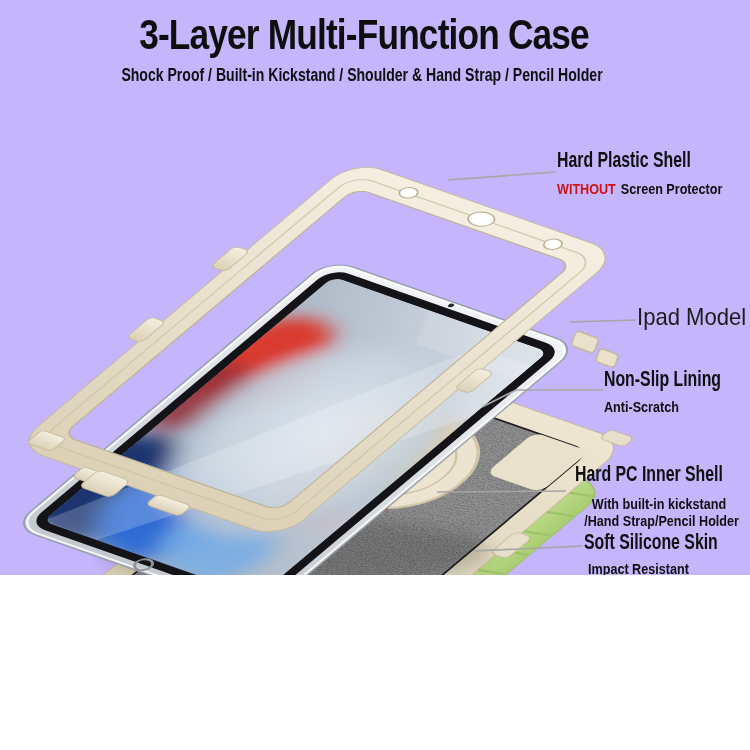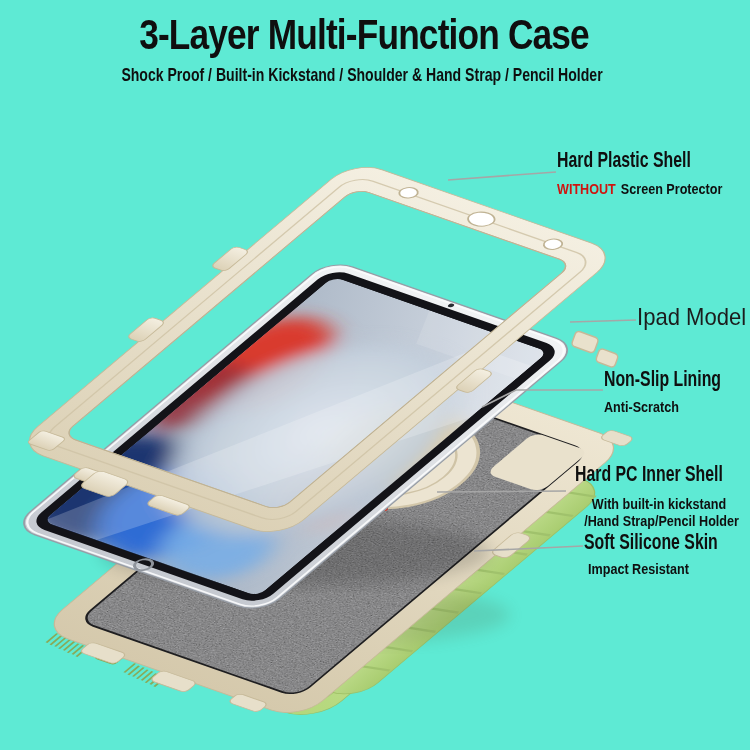--- a/index.html
+++ b/index.html
@@ -1,16 +1,16 @@
 <!DOCTYPE html>
 <html><head>
 <meta charset="utf-8">
 <style>
   html,body{margin:0;padding:0;background:#ffffff;}
-  .stage{position:relative;width:750px;height:750px;background:#5eead4;overflow:hidden;
+  .stage{position:relative;width:750px;height:575px;background:#c4b5fd;overflow:hidden;
          font-family:"Liberation Sans",sans-serif;}
   .stage svg{position:absolute;left:0;top:0;}
   .txt{position:absolute;white-space:nowrap;color:#0f0f0f;}
   .title{font-size:42px;font-weight:700;transform-origin:center top;
          transform:translateX(-50%) scaleX(0.84);letter-spacing:-1px;}
   .subtitle{font-size:19px;font-weight:700;transform-origin:center top;
          transform:translateX(-50%) scaleX(0.74);}
   .lbl{font-size:22px;font-weight:700;transform-origin:left top;transform:scaleX(0.72);}
   .note{font-size:15px;font-weight:700;transform-origin:left top;transform:scaleX(0.84);}
   .ipadlbl{font-size:24px;font-weight:400;color:#1c1c1c;transform-origin:left top;transform:scaleX(0.92);}

